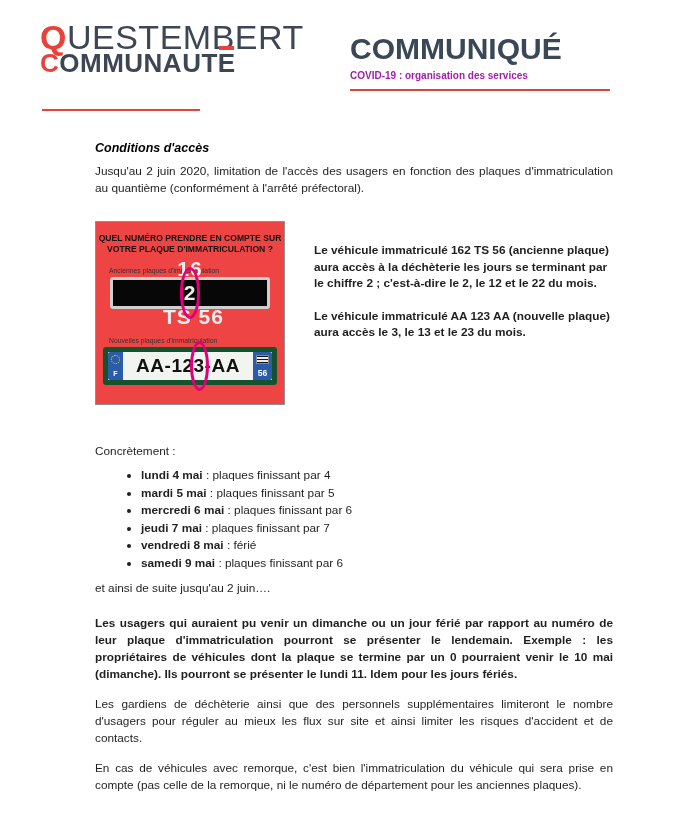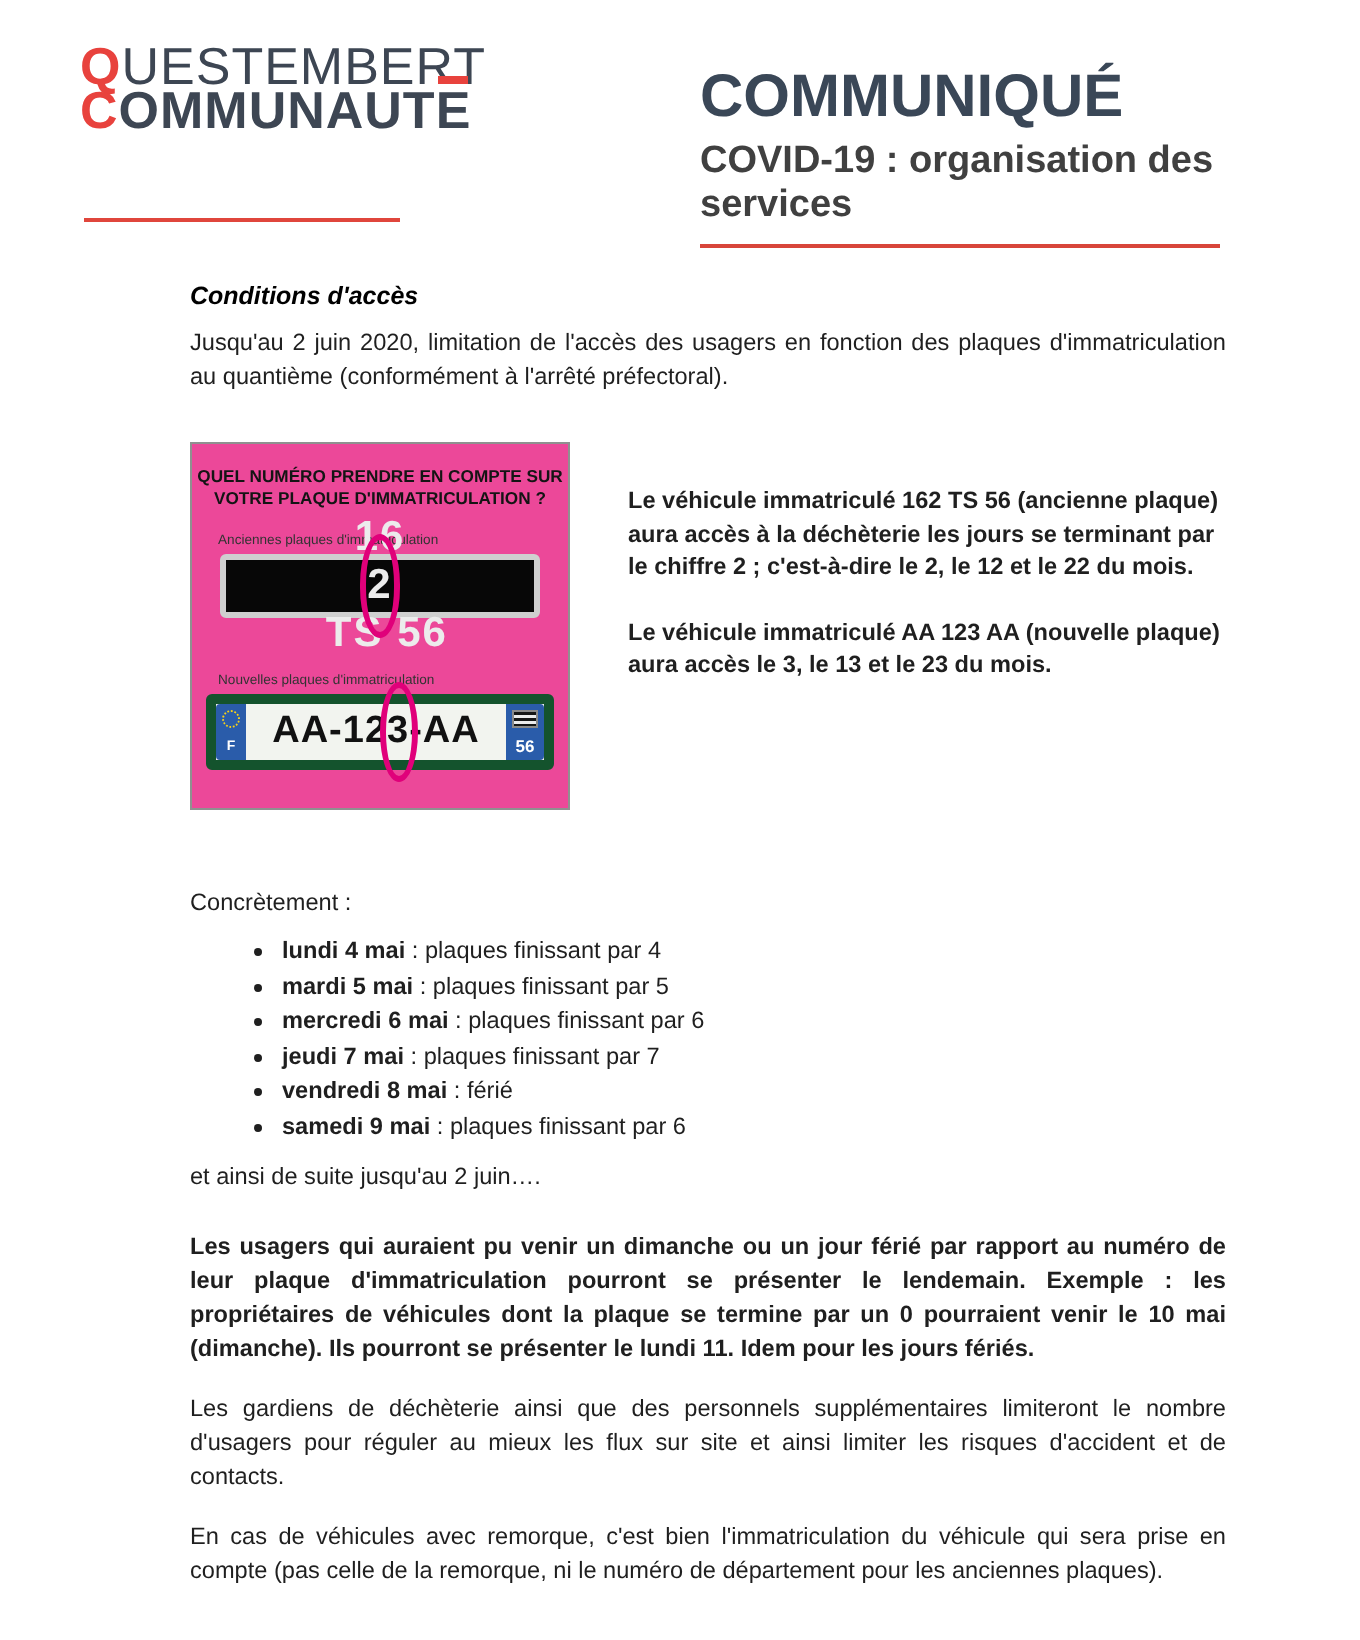--- a/index.html
+++ b/index.html
@@ -4,44 +4,44 @@
 <style>
   html,body { margin:0; padding:0; background:#e9e9e9; }
   .page {
     position:relative; width:680px; height:820px; margin:0 auto;
     background:#ffffff; overflow:hidden;
     font-family:"Liberation Sans", sans-serif; color:#1f1f1f;
   }
 
   
   .logo { position:absolute; left:40px; top:20px; line-height:1; }
-  .logo-l1 { font-size:26px; font-weight:400; color:#3d4653; letter-spacing:0.5px; }
+  .logo-l1 { font-size:34px; font-weight:400; color:#3d4653; letter-spacing:0.5px; }
   .logo-l1 .red-letter { color:#e8423d; font-weight:700; }
   .logo-l2 { font-size:26px; font-weight:700; color:#3d4653; letter-spacing:0.5px; margin-top:-4px; }
   .logo-l2 .red-letter { color:#e8423d; }
   .e-wrap { position:relative; display:inline-block; }
   .e-bar { position:absolute; top:-4px; left:1px; width:15px; height:4px; background:#e8423d; }
 
   .rule-left  { position:absolute; left:42px;  top:109px; width:158px; height:2px; background:#e0463c; }
   .title-block { position:absolute; left:350px; top:32px; width:280px; }
   .doc-title    { font-size:30px; font-weight:700; color:#3a4757; }
-  .doc-subtitle { font-size:19px; font-weight:700; color:#404040; margin-top:4px; }
+  .doc-subtitle { font-size:10px; font-weight:700; color:#a21caf; margin-top:4px; }
   .rule-right   { width:260px; height:2px; background:#d8453a; margin-top:8px; }
 
   
   .content { position:absolute; left:95px; top:141px; width:518px; }
   .section-heading { color:#000000; font-weight:700; font-style:italic; font-size:12.5px; margin:0 0 8px 0; }
   p { margin:0; }
   .para { font-size:11.8px; line-height:17px; text-align:justify; }
 
   
   .figure-row { display:flex; margin-top:24px; }
   .figure-box {
     flex:none; width:190px; height:184px; box-sizing:border-box;
-    border:1px solid #909090; padding-top:11px; background:#ec4899;
+    border:1px solid #909090; padding-top:11px; background:#ef4444;
   }
   .fig-title { font-size:8.6px; font-weight:700; text-align:center; line-height:11px; color:#141414; }
   .fig-label { font-size:6.8px; color:#333; margin:12px 0 3px 13px; }
   .fig-label.second { margin-top:28px; }
 
   .plate-old {
     position:relative; width:154px; height:26px; margin:0 auto;
     background:#070707; border:3px solid #cfcfcf; border-radius:3px;
     display:flex; align-items:center; justify-content:center;
     font-weight:700; font-size:21px; color:#ececec; letter-spacing:1px;flex-direction:column;

